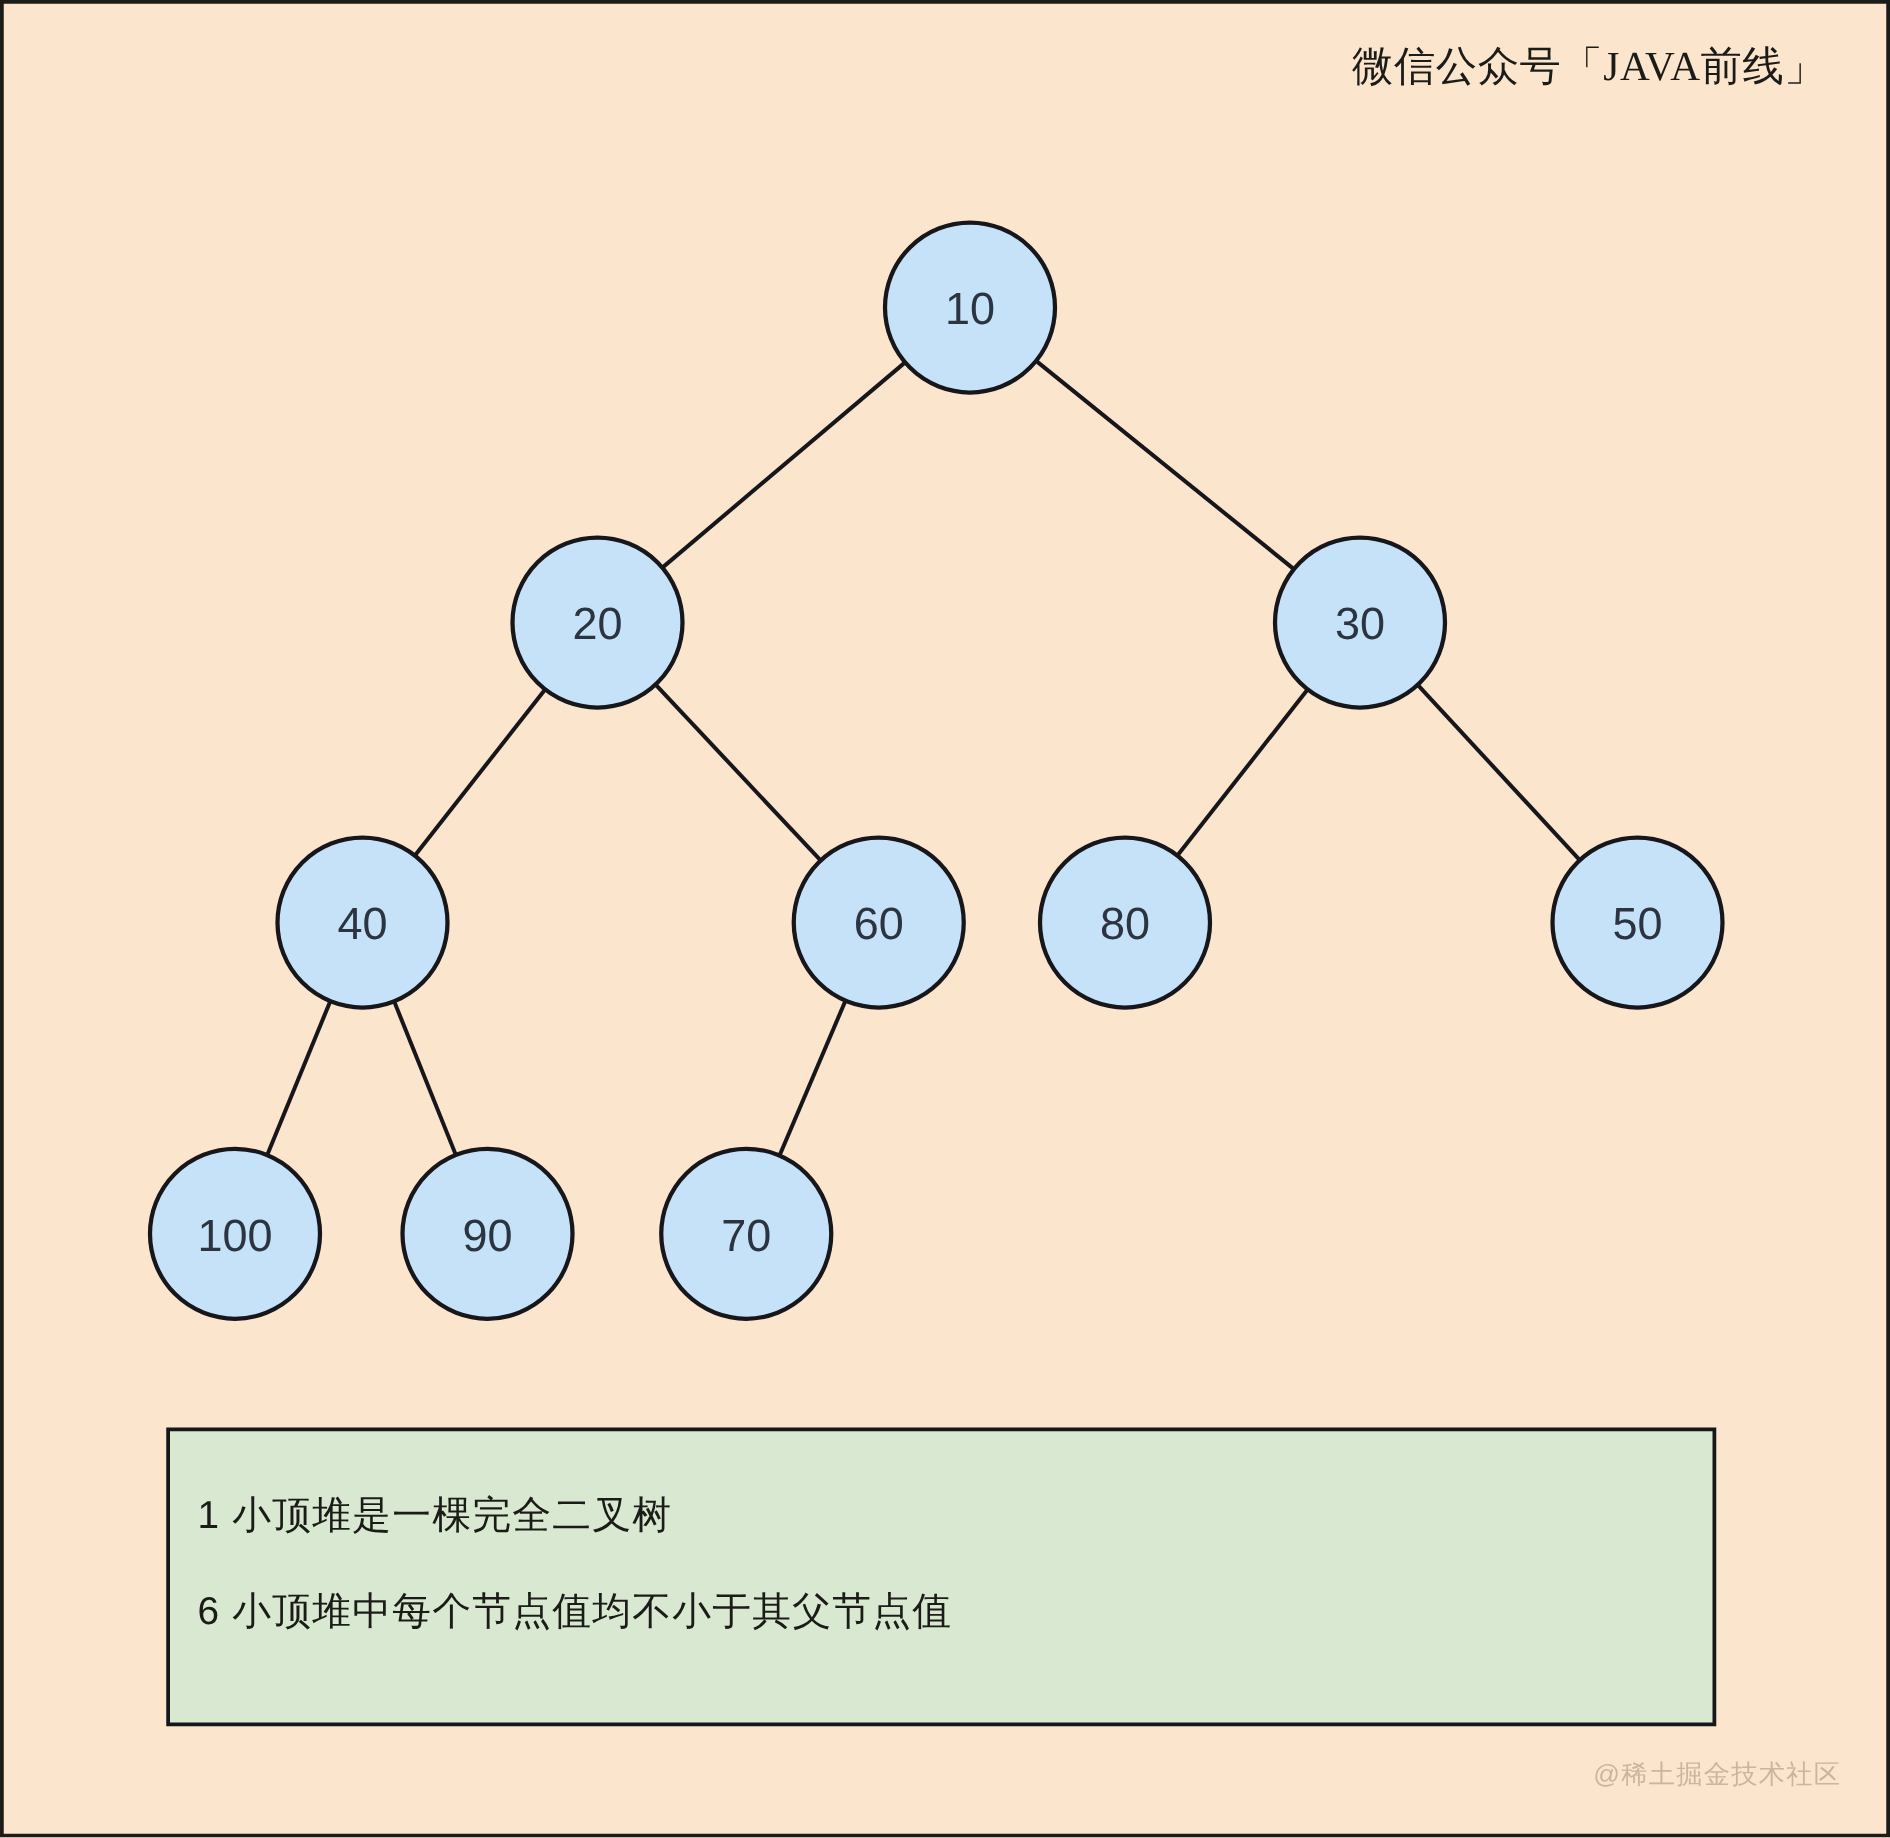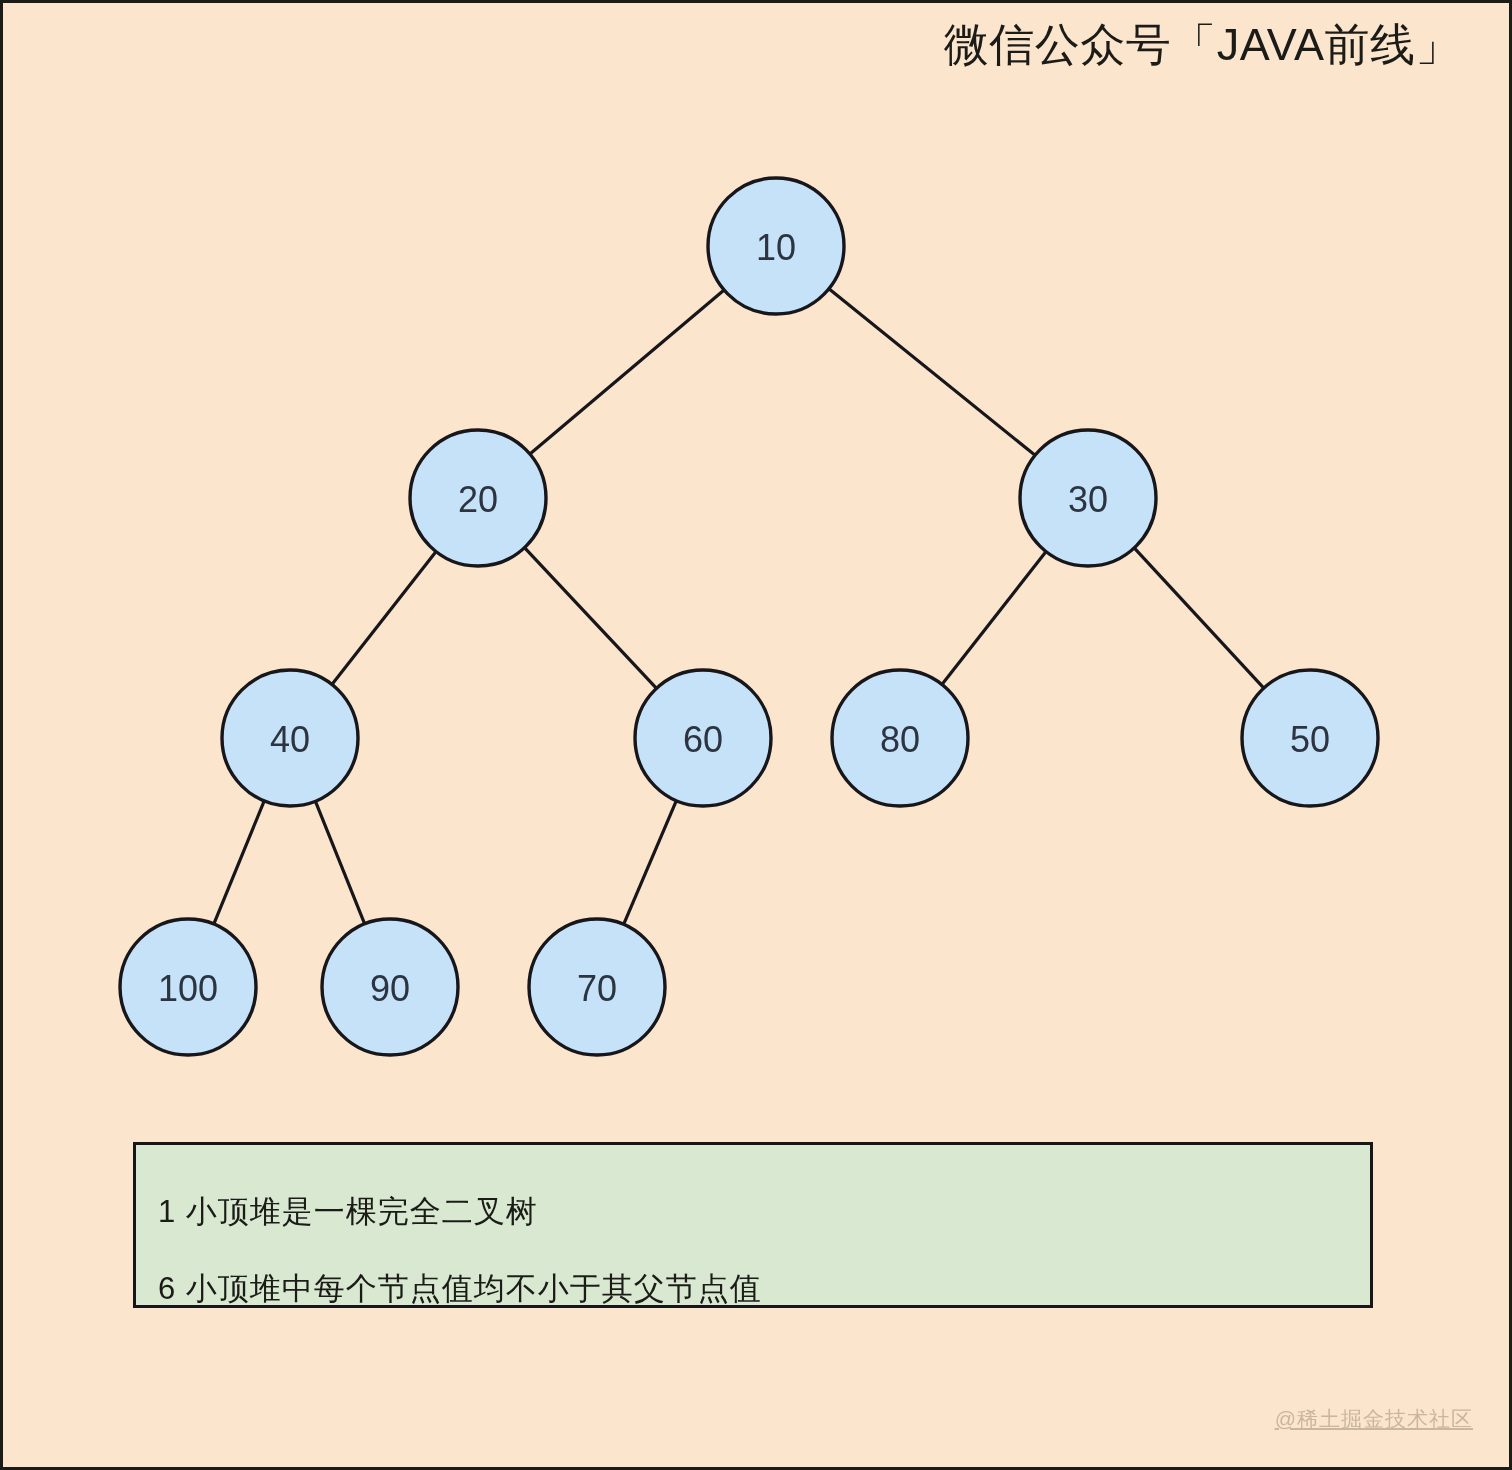--- a/index.html
+++ b/index.html
@@ -12,26 +12,27 @@
     width: 1512px;
     height: 1470px;
     background: #fce5cd;
     border: 3px solid #1b1b18;
     box-sizing: border-box;
     overflow: hidden;
     font-family: "Liberation Sans", "DejaVu Sans", sans-serif;
   }
   #header-title {
     position: absolute;
-    top: 12px;
+    top: 28px;
     right: 48px;
-    font-size: 45px;
+    font-size: 33px;
     color: #1b1b18;
     letter-spacing: 0.5px;
     white-space: nowrap;
+    font-family: Liberation Serif, serif;
   }
   #tree-svg {
     position: absolute;
     left: 0;
     top: 0;
     width: 1512px;
     height: 1100px;
   }
   .edge-line {
     stroke: #17161a;
@@ -48,21 +49,21 @@
     font-family: "Liberation Sans", "DejaVu Sans", sans-serif;
     font-size: 36px;
     text-anchor: middle;
     dominant-baseline: central;
   }
   #notes-box {
     position: absolute;
     left: 130px;
     top: 1139px;
     width: 1240px;
-    height: 166px;
+    height: 239px;
     background: #d9e8d0;
     border: 3px solid #17161a;
     box-sizing: border-box;
   }
   .note-line {
     position: absolute;
     left: 22px;
     font-size: 31px;
     color: #1b1b18;
     white-space: nowrap;
@@ -71,21 +72,20 @@
   #note-line-1 { top: 46px; }
   #note-line-2 { top: 123px; }
   #watermark {
     position: absolute;
     right: 36px;
     bottom: 34px;
     font-size: 21px;
     color: #c9b79c;
     white-space: nowrap;
     letter-spacing: 1px;
-    text-decoration: underline;
   }
 </style>
 </head>
 <body>
 
 <div id="canvas">
 
   <div id="header-title">微信公众号「JAVA前线」</div>
 
   <svg id="tree-svg" viewBox="0 0 1512 1100">

